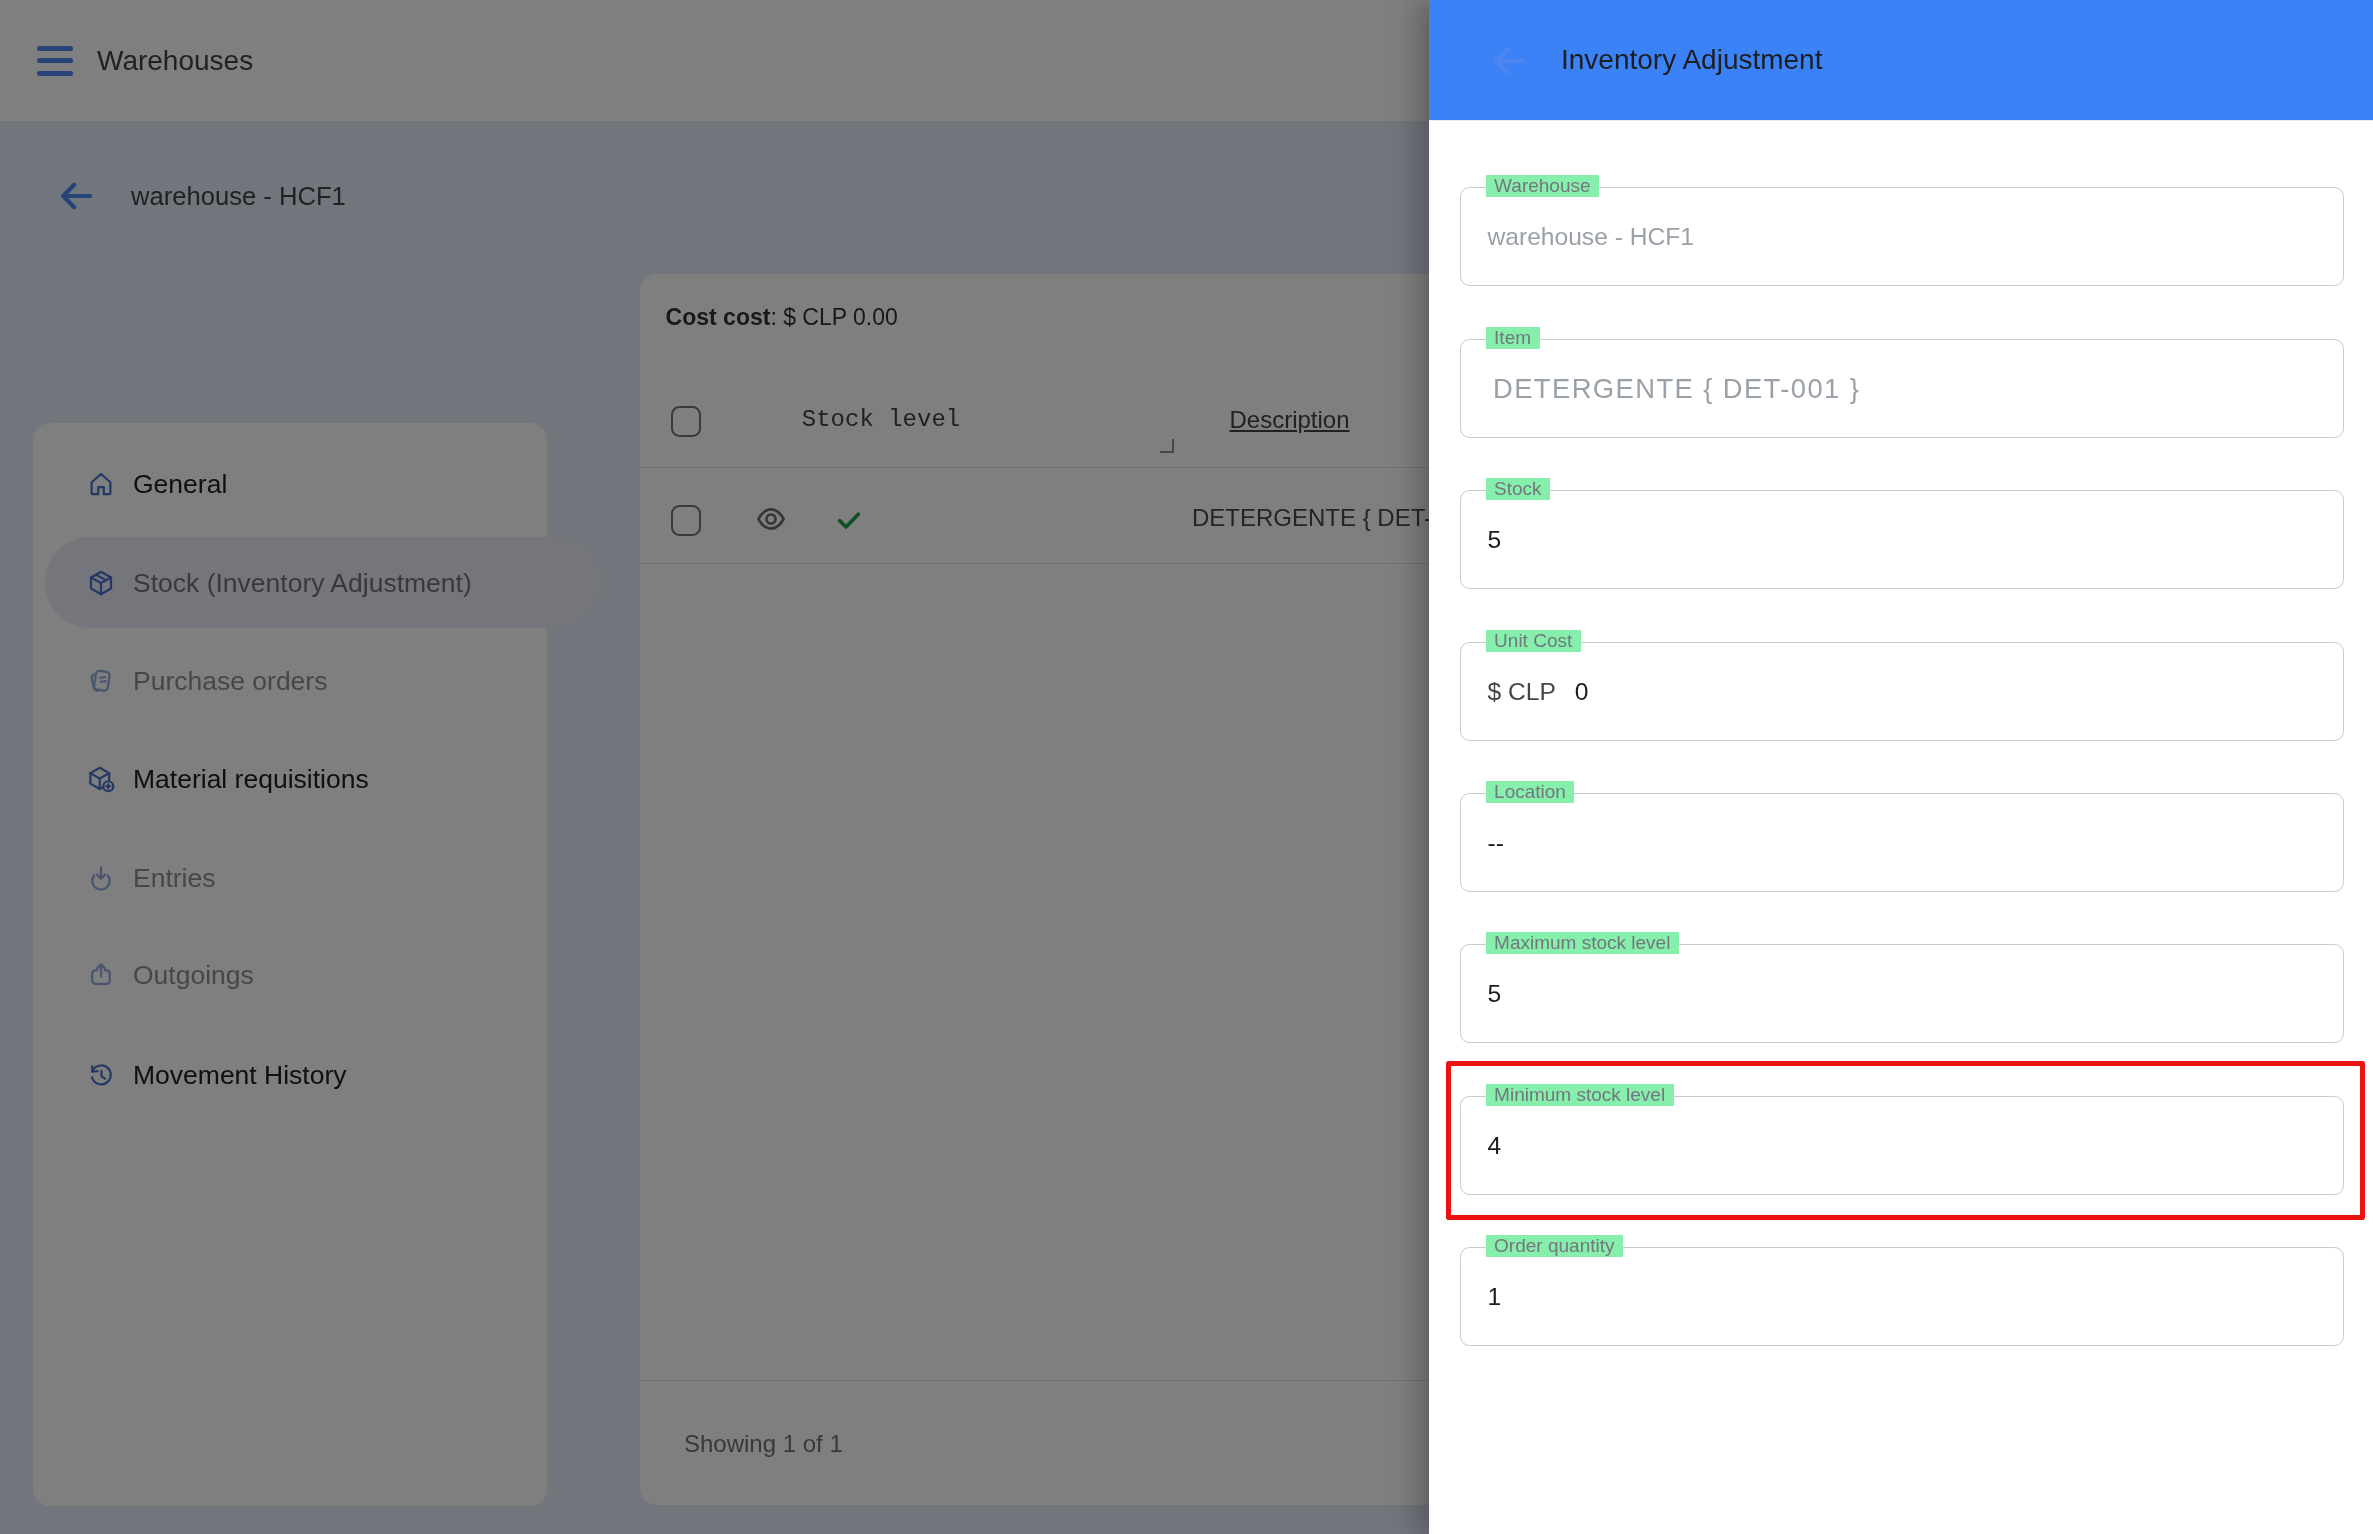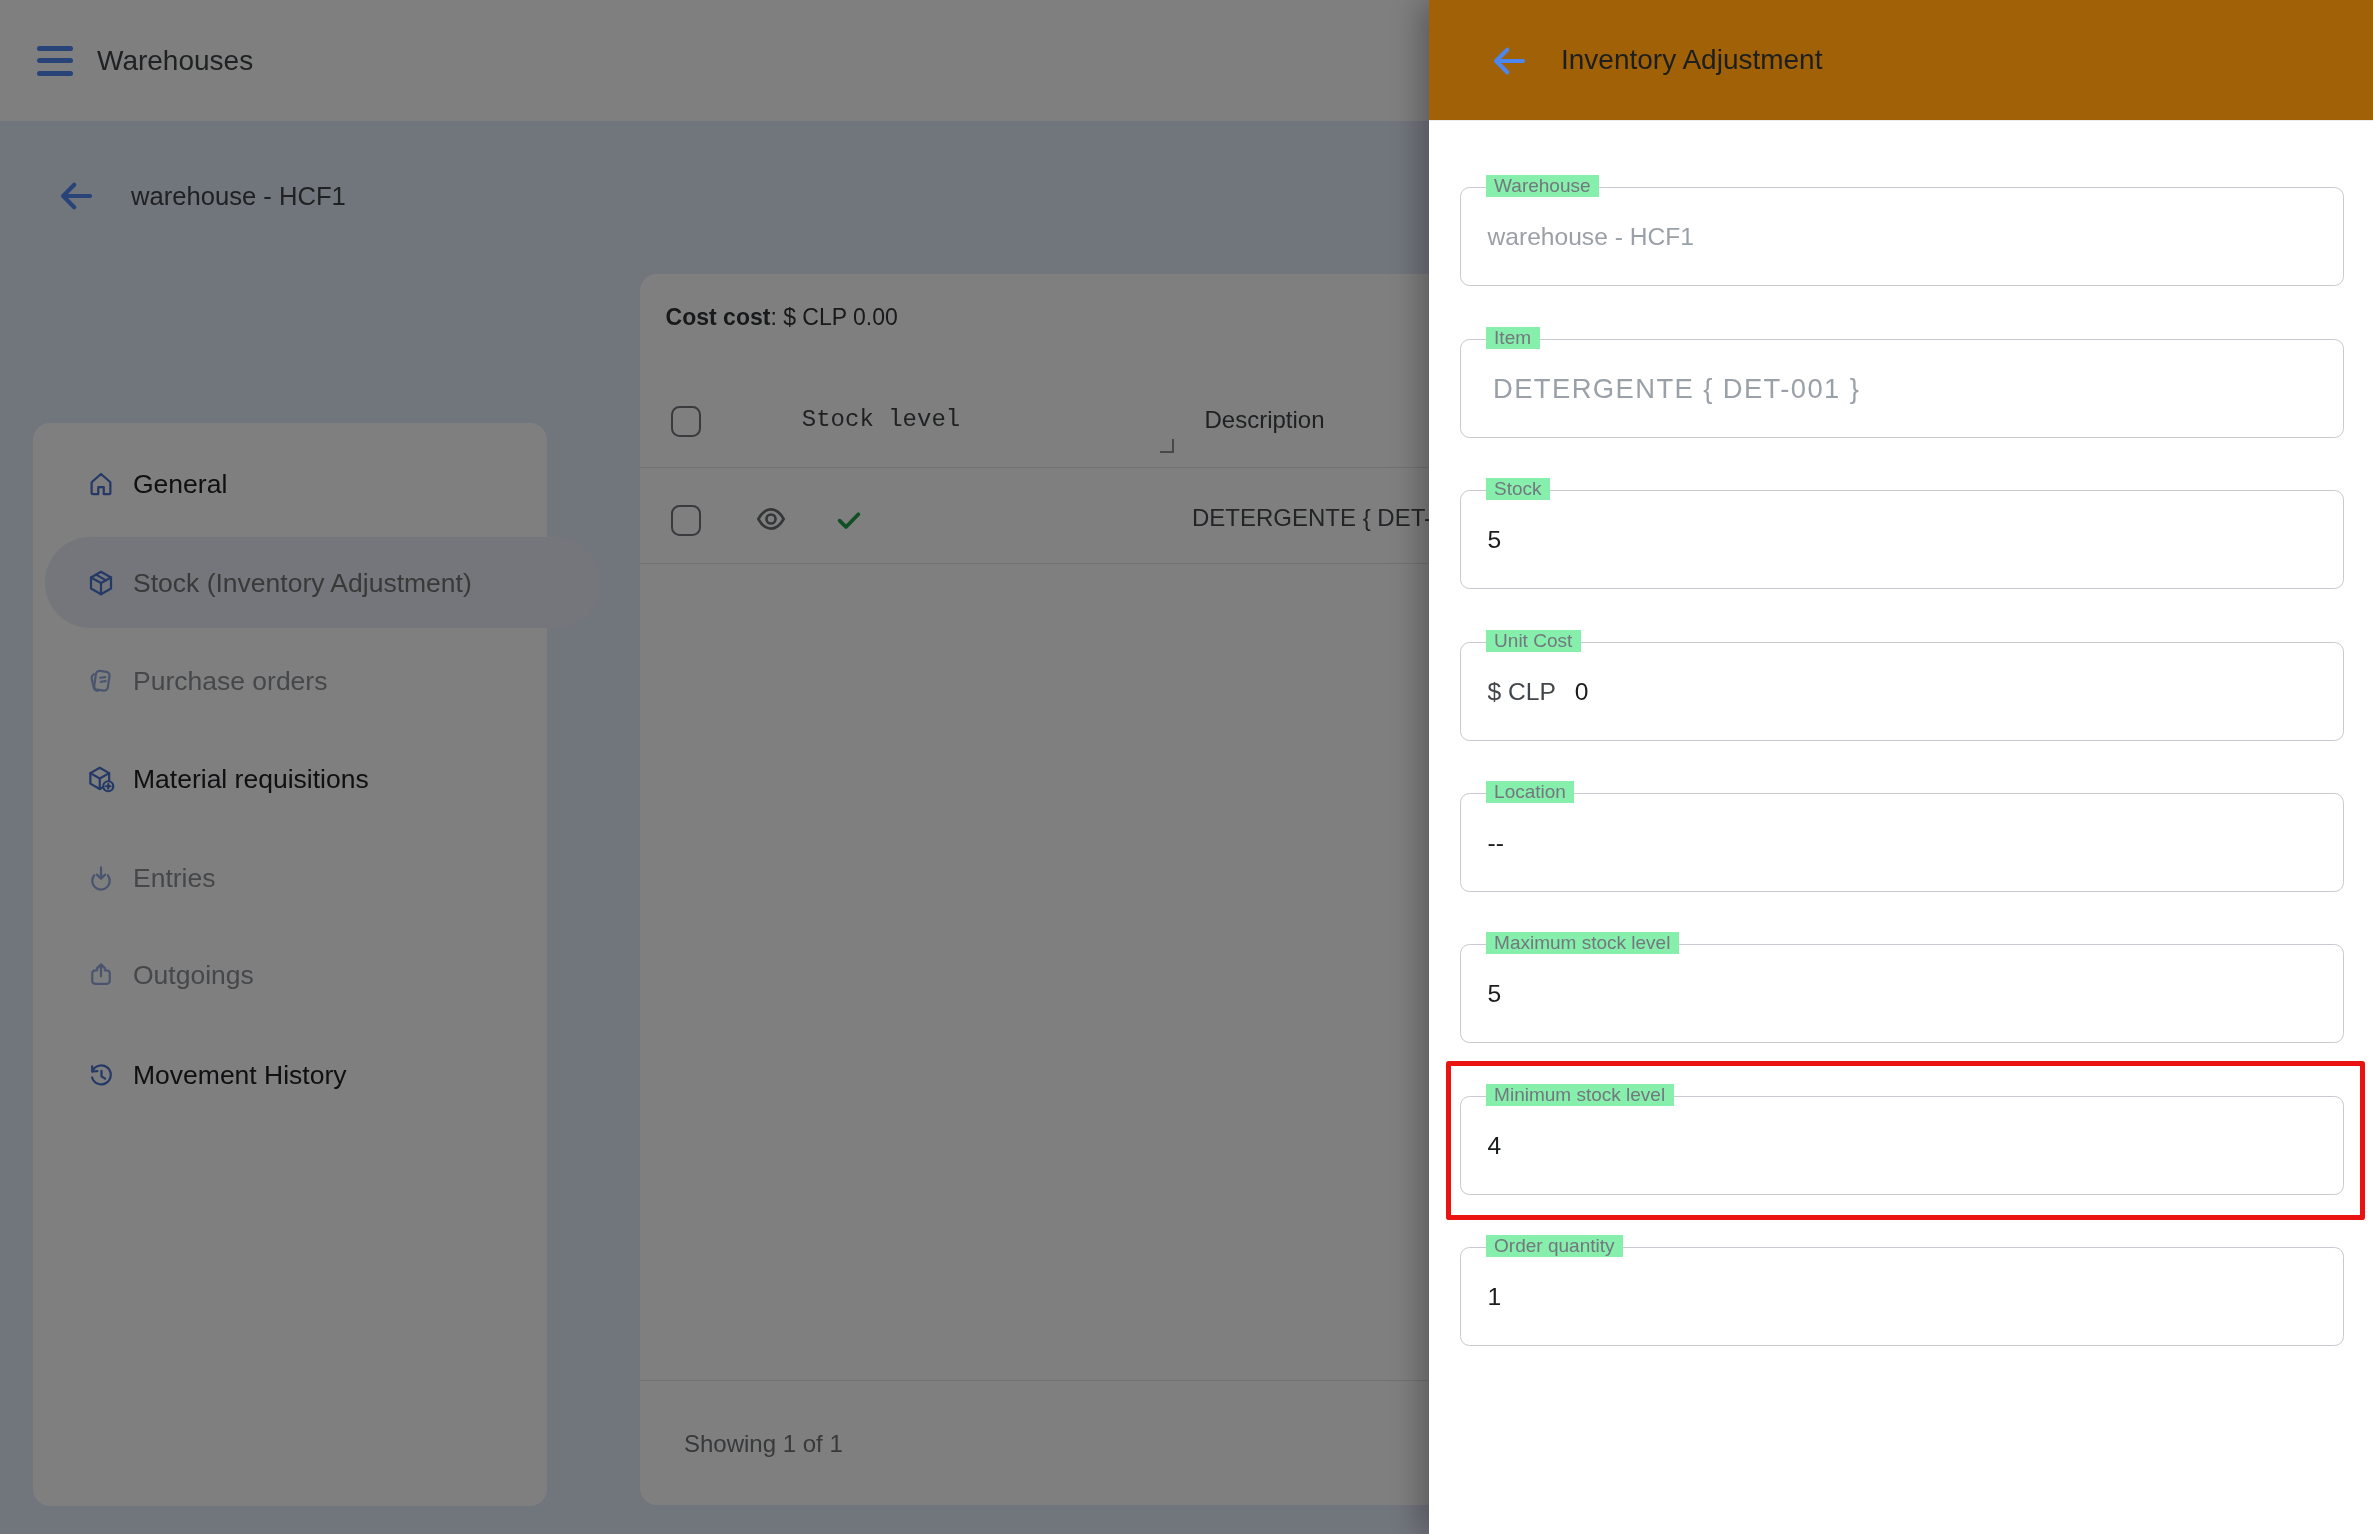--- a/index.html
+++ b/index.html
@@ -32,37 +32,37 @@
   .nav-item.active .nlabel{color:#737373;}
   
   .table-card{left:640px;top:274px;width:1734px;height:1231px;border-radius:17px 0 0 17px;}
   .total-cost{position:absolute;left:25.6px;top:21px;height:45px;line-height:45px;font-size:23px;color:#2f3235;}
   .total-cost b{font-weight:700;}
   .cb{position:absolute;width:25.6px;height:26.5px;border:2.4px solid #71757a;border-radius:8.5px;background:transparent;cursor:pointer;}
   .hdr-cb{left:31px;top:132px;}
   .row-cb{left:31px;top:231px;}
   .col-h{position:absolute;top:127px;height:38px;line-height:38px;font-size:24px;color:#3f4347;text-align:center;}
   .col-stock{left:151px;width:180px;font-family:Liberation Mono, monospace;}
-  .col-desc{left:530px;width:189px;}
+  .col-desc{left:555px;width:189px;text-decoration:underline;}
   .hline{position:absolute;left:0;width:1734px;height:0;border-top:1.9px solid #e1e3e6;}
   .hl-1{top:193px}.hl-2{top:289px}.hl-3{top:1106px}
   .resize-corner{position:absolute;left:520px;top:165px;width:12.3px;height:12.3px;
                  border-right:2.4px solid #8d9196;border-bottom:2.4px solid #8d9196;}
   .eye{position:absolute;left:115px;top:229px;width:32px;height:32px;color:#6a6d70;cursor:pointer;}
   .eye svg{width:100%;height:100%;}
   .check{position:absolute;left:194px;top:231px;width:30px;height:30px;color:#20a048;}
   .check svg{width:100%;height:100%;}
   .row-desc{position:absolute;left:552px;top:225px;height:38px;line-height:38px;font-size:24px;color:#45494d;white-space:nowrap;}
   .footer-text{position:absolute;left:44px;top:1147px;height:45px;line-height:45px;font-size:24px;color:#6e7277;}
   
   .backdrop{position:absolute;left:0;top:0;width:2373px;height:1535px;background:rgba(0,0,0,0.5);}
   
   .drawer{position:absolute;left:1429px;top:0;width:944px;height:1535px;background:#fff;
           box-shadow:-9.5px 0 28px rgba(0,0,0,.28);}
-  .drawer-header{position:absolute;left:0;top:0;width:944px;height:120px;border-bottom:1.9px solid #ececee;background:#a16207;}
+  .drawer-header{position:absolute;left:0;top:0;width:944px;height:120px;border-bottom:1.9px solid #ececee;background:#3b82f6;}
   .drawer-arrow{left:59px;top:40px;}
   .drawer-title{position:absolute;left:132px;top:0;height:120px;line-height:120px;font-size:28px;font-weight:500;color:#1d1e20;}
   .field{position:absolute;left:31px;width:882px;height:97px;border:1.9px solid #c7cad0;border-radius:9.5px;background:#fff;}
   .field .flabel{position:absolute;left:24.6px;top:-13.2px;padding:0 8.5px;background:#86efac;font-size:19px;color:#73777e;white-space:nowrap;}
   .field .fvalue{position:absolute;left:26.5px;top:0;height:97px;line-height:97px;font-size:24.6px;color:#1b1c1e;white-space:nowrap;}
   .field .fvalue.dim{color:#9aa0a7;}
   .field.item-f .fvalue{font-size:27.4px;letter-spacing:1.4px;left:32px;}
   .prefix{color:#41464b;margin-right:19px;}
   .red-box{position:absolute;left:17px;top:1061px;width:909px;height:149px;border:5.7px solid #eb1212;border-radius:2.8px;pointer-events:none;}
 </style>

